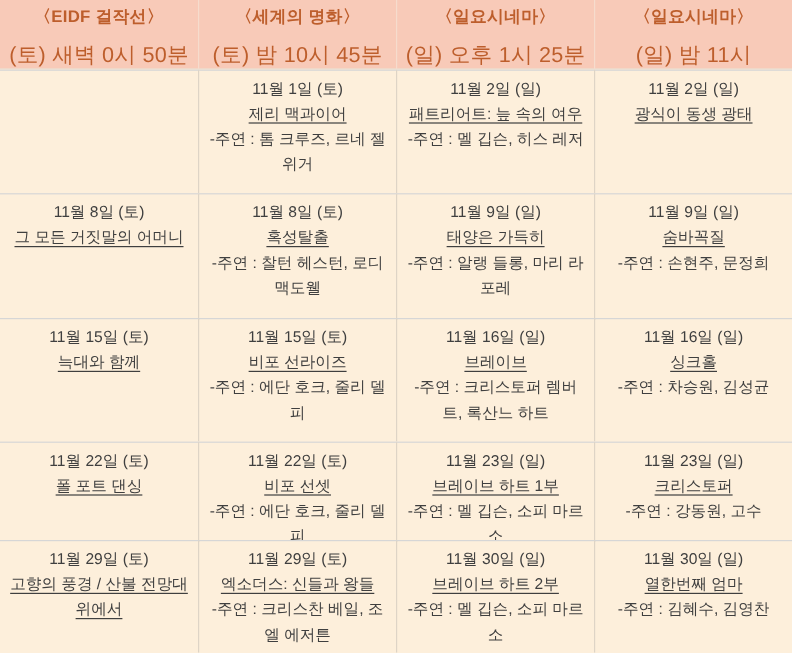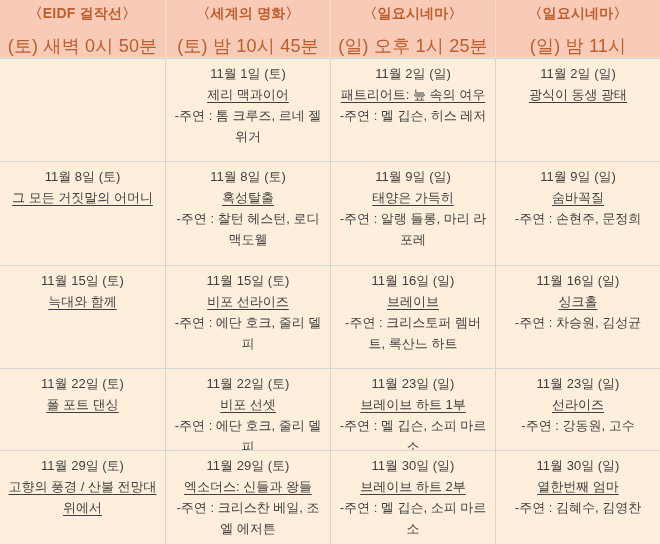--- a/index.html
+++ b/index.html
@@ -152,21 +152,21 @@
       <div class="movie-title">비포 선셋</div>
       <div class="cast-line">-주연 : 에단 호크, 줄리 델피</div>
     </div>
     <div class="cell">
       <div class="air-date">11월 23일 (일)</div>
       <div class="movie-title">브레이브 하트 1부</div>
       <div class="cast-line">-주연 : 멜 깁슨, 소피 마르소</div>
     </div>
     <div class="cell">
       <div class="air-date">11월 23일 (일)</div>
-      <div class="movie-title">선라이즈</div>
+      <div class="movie-title">크리스토퍼</div>
       <div class="cast-line">-주연 : 강동원, 고수</div>
     </div>
   </div>
 
   <div class="row row-body r5">
     <div class="cell">
       <div class="air-date">11월 29일 (토)</div>
       <div class="movie-title">고향의 풍경 / 산불 전망대 위에서</div>
       <div class="cast-line"></div>
     </div>

